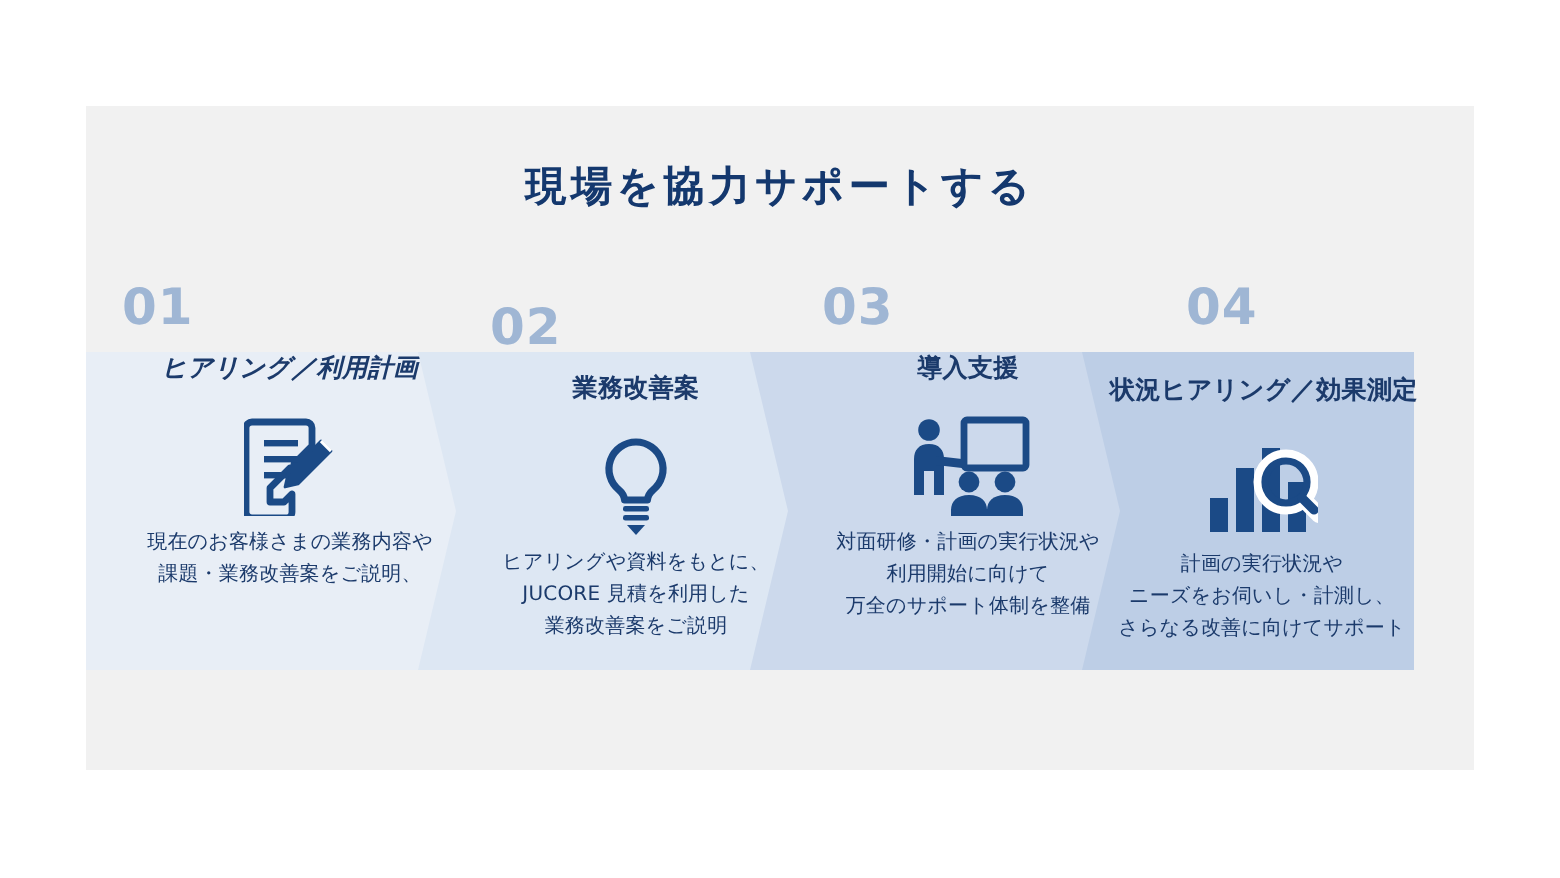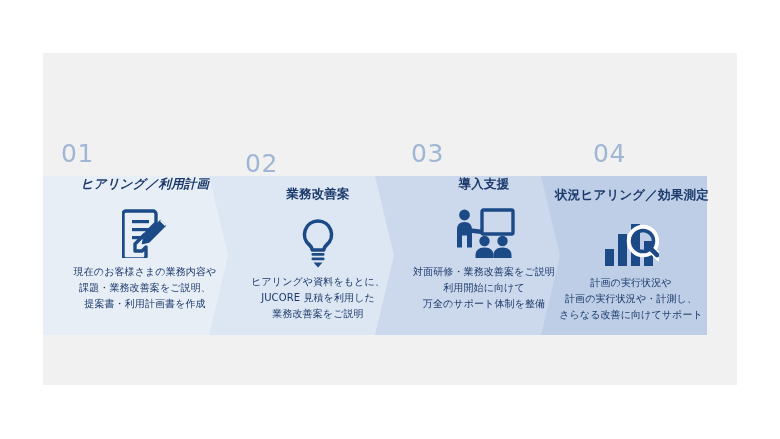--- a/index.html
+++ b/index.html
@@ -86,21 +86,21 @@
     left: 0;
     top: 0;
     width: 100%;
     height: 194px;
     text-align: center;
   }
 
   .step-num {
     color: #9fb6d4;
     font-size: 25px;
-    font-weight: normal;
+    font-weight: bold;
     line-height: 1;
     letter-spacing: 0.5px;
     padding-top: 2px;
   }
   .step-head {
     color: #1b3a6b;
     font-size: 12.5px;
     font-weight: bold;
     line-height: 1;
     letter-spacing: 0.2px;
@@ -128,20 +128,21 @@
   }
 </style>
 </head>
 <body>
 
 <div id="canvas">
 
   <div id="slab"></div>
 
   <div id="title-block">
+    <div class="title-line l1">現場を協力サポートする</div>
   </div>
 
   <div id="steps">
 
     <div class="step" style="left:0px; width:204px;">
       <div class="step-shape">
         <svg class="fill" viewBox="0 0 204 159" preserveAspectRatio="none">
           <path d="M0,0 L185,0 L204,79.5 L185,159 L0,159 Z" fill="#e8eef6"></path>
         </svg>
       </div>
@@ -156,21 +157,20 @@
             <rect x="10" y="12" width="17" height="3.2" fill="#1b4a86"></rect>
             <rect x="10" y="20" width="17" height="3.2" fill="#1b4a86"></rect>
             <rect x="10" y="28" width="11" height="3.2" fill="#1b4a86"></rect>
             <path d="M38.5,12.5 l5,5 l-16.5,16.5 l-6.5,1.5 l1.5,-6.5 z" fill="#1b4a86" stroke="#1b4a86" stroke-width="1.4" stroke-linejoin="round"></path>
             <path d="M38.5,12.5 l5,5" stroke="#ffffff" stroke-width="1.6"></path>
           </svg>
         </div>
         <div class="step-body">
           <div>現在のお客様さまの業務内容や</div>
           <div>課題・業務改善案をご説明、</div>
-          <div>提案書・利用計画書を作成</div>
         </div>
       </div>
     </div>
 
     <div class="step" style="left:166px; width:204px;">
       <div class="step-shape">
         <svg class="fill" viewBox="0 0 204 159" preserveAspectRatio="none">
           <path d="M0,0 L185,0 L204,79.5 L185,159 L0,159 L19,79.5 Z" fill="#dde7f3"></path>
         </svg>
       </div>
@@ -212,21 +212,21 @@
             <circle cx="11.5" cy="7" r="5.4" fill="#1b4a86"></circle>
             <path d="M11.5,14 c-5,0 -7.5,3 -7.5,7.5 v18 h5 v-12 h5 v12 h5 v-18 c0,-4.5 -2.5,-7.5 -7.5,-7.5 z" fill="#1b4a86"></path>
             <path d="M15,20 l13,1.5 v4.5 l-13,-1.5 z" fill="#1b4a86"></path>
             <circle cx="31.5" cy="33" r="5.2" fill="#1b4a86"></circle>
             <path d="M31.5,39.5 c-6,0 -9,3.2 -9,7.5 v3 h18 v-3 c0,-4.3 -3,-7.5 -9,-7.5 z" fill="#1b4a86"></path>
             <circle cx="49.5" cy="33" r="5.2" fill="#1b4a86"></circle>
             <path d="M49.5,39.5 c-6,0 -9,3.2 -9,7.5 v3 h18 v-3 c0,-4.3 -3,-7.5 -9,-7.5 z" fill="#1b4a86"></path>
           </svg>
         </div>
         <div class="step-body" style="padding-left:14px;">
-          <div>対面研修・業務改善案をご説明</div>
+          <div>対面研修・計画の実行状況や</div>
           <div>利用開始に向けて</div>
           <div>万全のサポート体制を整備</div>
         </div>
       </div>
     </div>
 
     <div class="step" style="left:498px; width:166px;">
       <div class="step-shape">
         <svg class="fill" viewBox="0 0 166 159" preserveAspectRatio="none">
           <path d="M0,0 L166,0 L166,159 L0,159 L19,79.5 Z" fill="#bdcee6"></path>
@@ -244,20 +244,20 @@
             <rect x="28" y="5" width="9" height="42" fill="#1b4a86"></rect>
             <rect x="41" y="22" width="9" height="25" fill="#1b4a86"></rect>
             <circle cx="40" cy="22" r="13.5" fill="none" stroke="#ffffff" stroke-width="5.5"></circle>
             <path d="M49.5,31.5 l7,7" stroke="#ffffff" stroke-width="8" stroke-linecap="round"></path>
             <circle cx="40" cy="22" r="10.5" fill="none" stroke="#1b4a86" stroke-width="3.6"></circle>
             <path d="M48,30 l6,6" stroke="#1b4a86" stroke-width="4.6" stroke-linecap="round"></path>
           </svg>
         </div>
         <div class="step-body" style="padding-left:14px;">
           <div>計画の実行状況や</div>
-          <div>計画の実行状況や・計測し、</div>
+          <div>ニーズをお伺いし・計測し、</div>
           <div>さらなる改善に向けてサポート</div>
         </div>
       </div>
     </div>
 
   </div>
 </div>
 
 </body></html>

